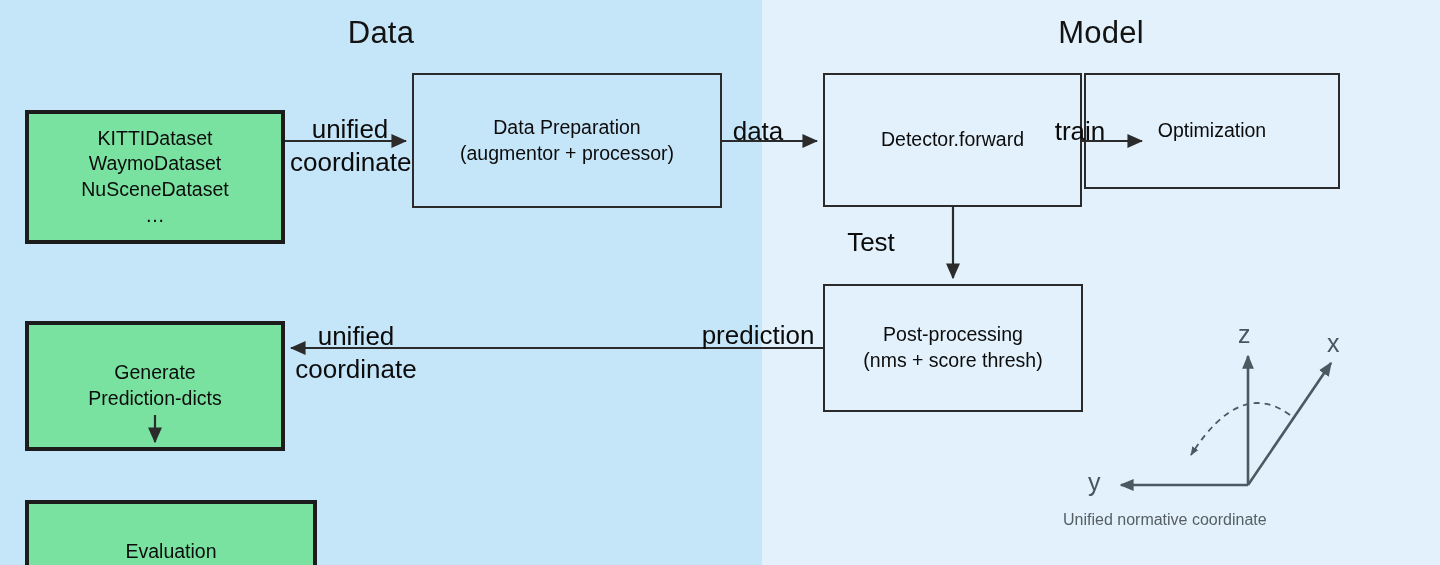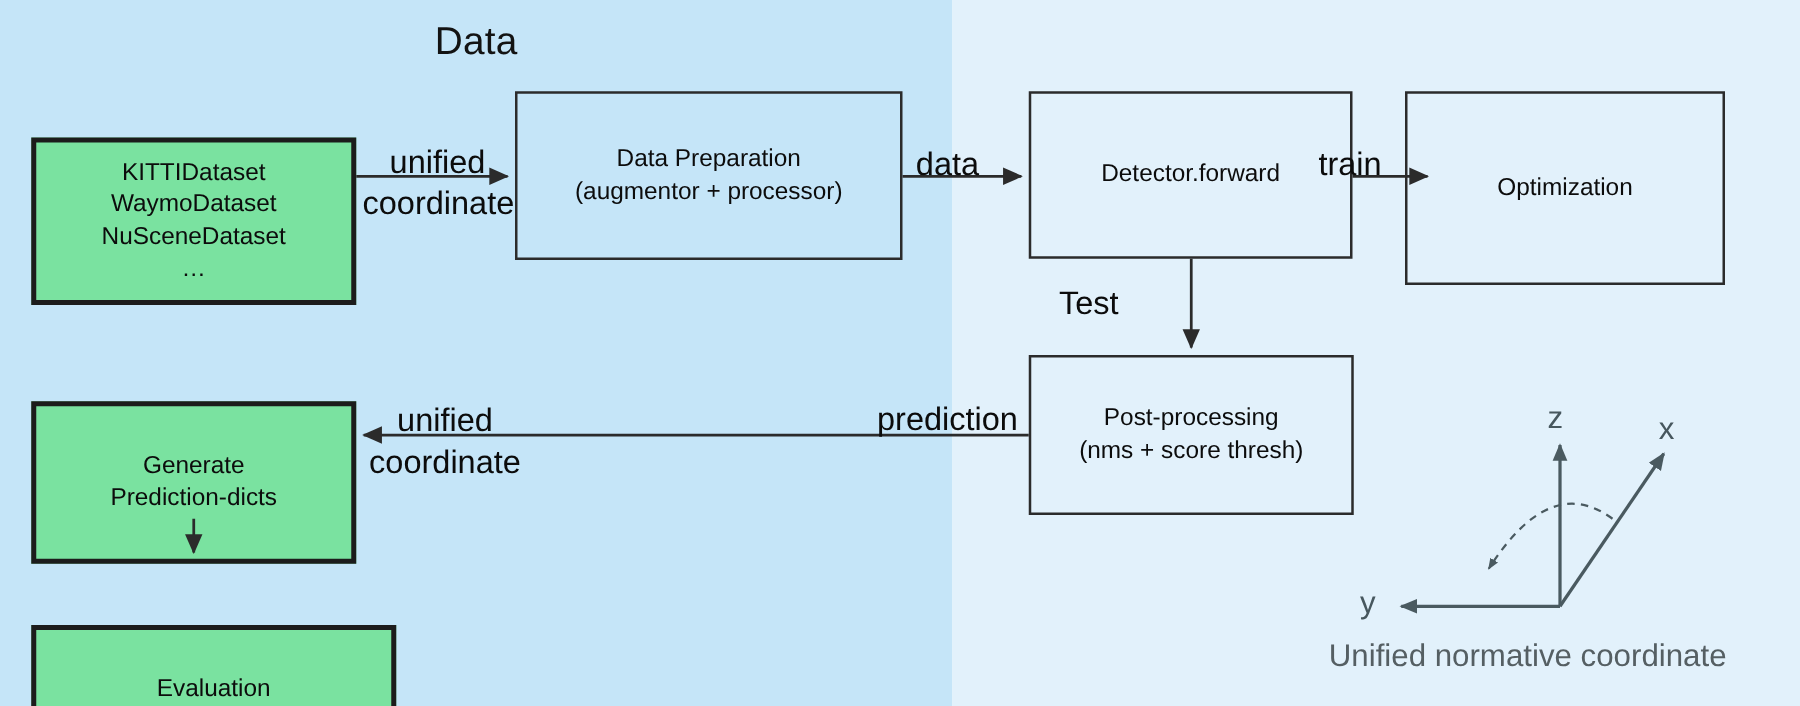--- a/index.html
+++ b/index.html
@@ -72,46 +72,47 @@
     text-align:center;
   }
   .axis-label{
     position:absolute;
     font-size:25px;
     color:#47575e;
     line-height:1;
   }
   .axis-caption{
     position:absolute;
-    font-size:25px;
+    font-size:16px;
     color:#555f63;
     white-space:nowrap;
   }
 </style>
 </head>
 <body>
 
 <div id="canvas">
 
   <div class="panel" id="panel-data"></div>
   <div class="panel" id="panel-model"></div>
 
   <div class="panel-title" id="title-data">Data</div>
+  <div class="panel-title" id="title-model">Model</div>
 
   <div class="node node-green" style="left:25px;top:74px;width:260px;height:134px;">KITTIDataset
 WaymoDataset
 NuSceneDataset
 …</div>
 
   <div class="node node-plain" style="left:412px;top:73px;width:310px;height:135px;">Data Preparation
 (augmentor + processor)</div>
 
   <div class="node node-plain" style="left:823px;top:73px;width:259px;height:134px;">Detector.forward</div>
 
-  <div class="node node-plain" style="left:1124px;top:73px;width:256px;height:155px;">Optimization</div>
+  <div class="node node-plain" style="left:1084px;top:73px;width:256px;height:116px;">Optimization</div>
 
   <div class="node node-green" style="left:25px;top:285px;width:260px;height:130px;">Generate
 Prediction-dicts</div>
 
   <div class="node node-plain" style="left:823px;top:284px;width:260px;height:128px;">Post-processing
 (nms + score thresh)</div>
 
   <div class="node node-green" style="left:25px;top:464px;width:292px;height:104px;">Evaluation</div>
 
   <svg id="edges" viewBox="0 0 1440 565">

